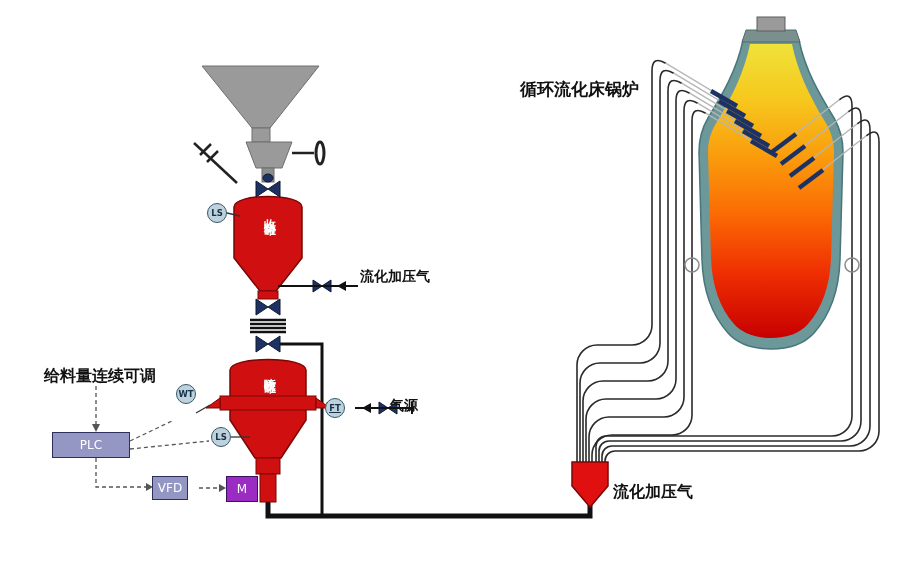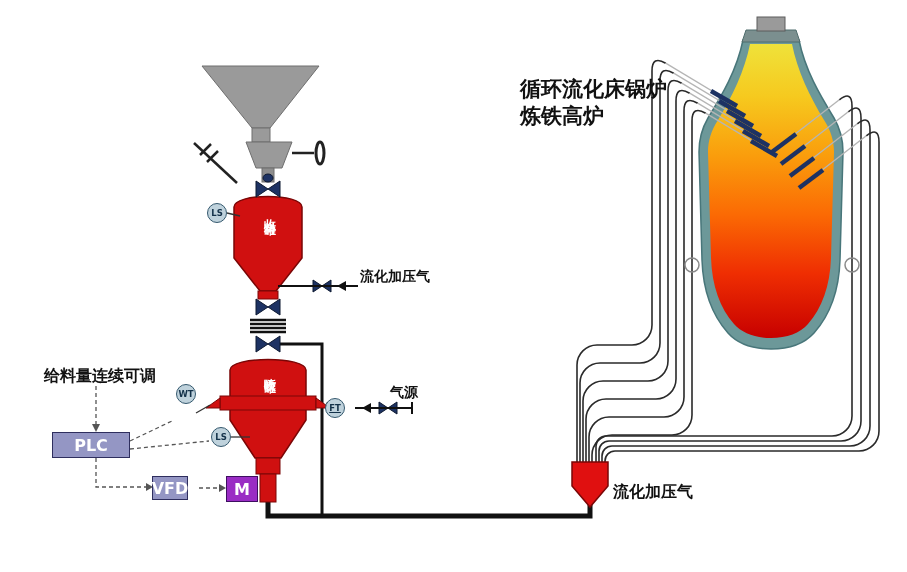--- a/index.html
+++ b/index.html
@@ -5,35 +5,35 @@
   html,body { margin:0; padding:0; background:#ffffff; }
   #stage {
     position:relative; width:907px; height:572px; background:#ffffff;
     font-family:"DejaVu Sans", sans-serif; overflow:hidden;
   }
   #diagram-svg { position:absolute; left:0; top:0; }
   .lbl { position:absolute; font-weight:bold; color:#111; white-space:nowrap; }
   .lbl-14 { font-size:14px;text-align:center; }
   .lbl-13 { font-size:16px; }
   .app-list { position:absolute; left:520px; top:76px; }
-  .app-line { font-size:21px; line-height:27px; font-weight:bold; color:#111; }
+  .app-line { font-size:17px; line-height:27px; font-weight:bold; color:#111; }
   .vlabel {
     position:absolute; writing-mode:vertical-rl; text-orientation:upright;
     color:#ffffff; font-weight:bold; font-size:12px; letter-spacing:2px;
   }
   .instrument {
     position:absolute; width:20px; height:20px; border-radius:50%;
     background:#bfd2dc; border:1.5px solid #35596e; box-sizing:border-box;
     display:flex; align-items:center; justify-content:center;
     font-size:8.5px; font-weight:bold; color:#14324a;
   }
   .ctrl-box {
     position:absolute; background:#9496c4; border:1.5px solid #2e2e5e; box-sizing:border-box;
     display:flex; align-items:center; justify-content:center;
-    color:#ffffff; font-weight:bold; font-size:16px;
+    color:#ffffff; font-weight:normal; font-size:12px;
   }
   .motor-box { background:#9a2cc4; border-color:#3d0f60; }
 </style>
 </head>
 <body>
 
 <div id="stage">
 
   <svg id="diagram-svg" width="907" height="572" viewBox="0 0 907 572">
     <defs>
@@ -193,26 +193,25 @@
       <polygon points="92,424 100,424 96,432"></polygon>
       <polygon points="146,483 146,491 153,487"></polygon>
       <polygon points="219,484 219,492 226,488"></polygon>
     </g>
 
     <polygon points="572,462 608,462 608,486 590,507 572,486" fill="#e01010" stroke="#7a0606" stroke-width="1.5"></polygon>
   </svg>
 
   <div class="app-list">
     <div class="app-line">循环流化床锅炉</div>
-    <div class="app-line">炼铁高炉</div>
   </div>
 
   <div class="lbl lbl-13" style="left:44px; top:366px;">给料量连续可调</div>
   <div class="lbl lbl-14" style="left:360px; top:268px;">流化加压气</div>
-  <div class="lbl lbl-14" style="left:390px; top:384px;">气源</div>
+  <div class="lbl lbl-14" style="left:390px; top:397px;">气源</div>
   <div class="lbl lbl-13" style="left:613px; top:482px;">流化加压气</div>
 
   <div class="vlabel" style="left:261px; top:210px;">收料罐</div>
   <div class="vlabel" style="left:261px; top:368px;">喷吹罐</div>
 
   <div class="instrument" style="left:207px; top:203px;">LS</div>
   <div class="instrument" style="left:176px; top:384px;">WT</div>
   <div class="instrument" style="left:211px; top:427px;">LS</div>
   <div class="instrument" style="left:325px; top:398px;text-decoration:underline;">FT</div>
 

